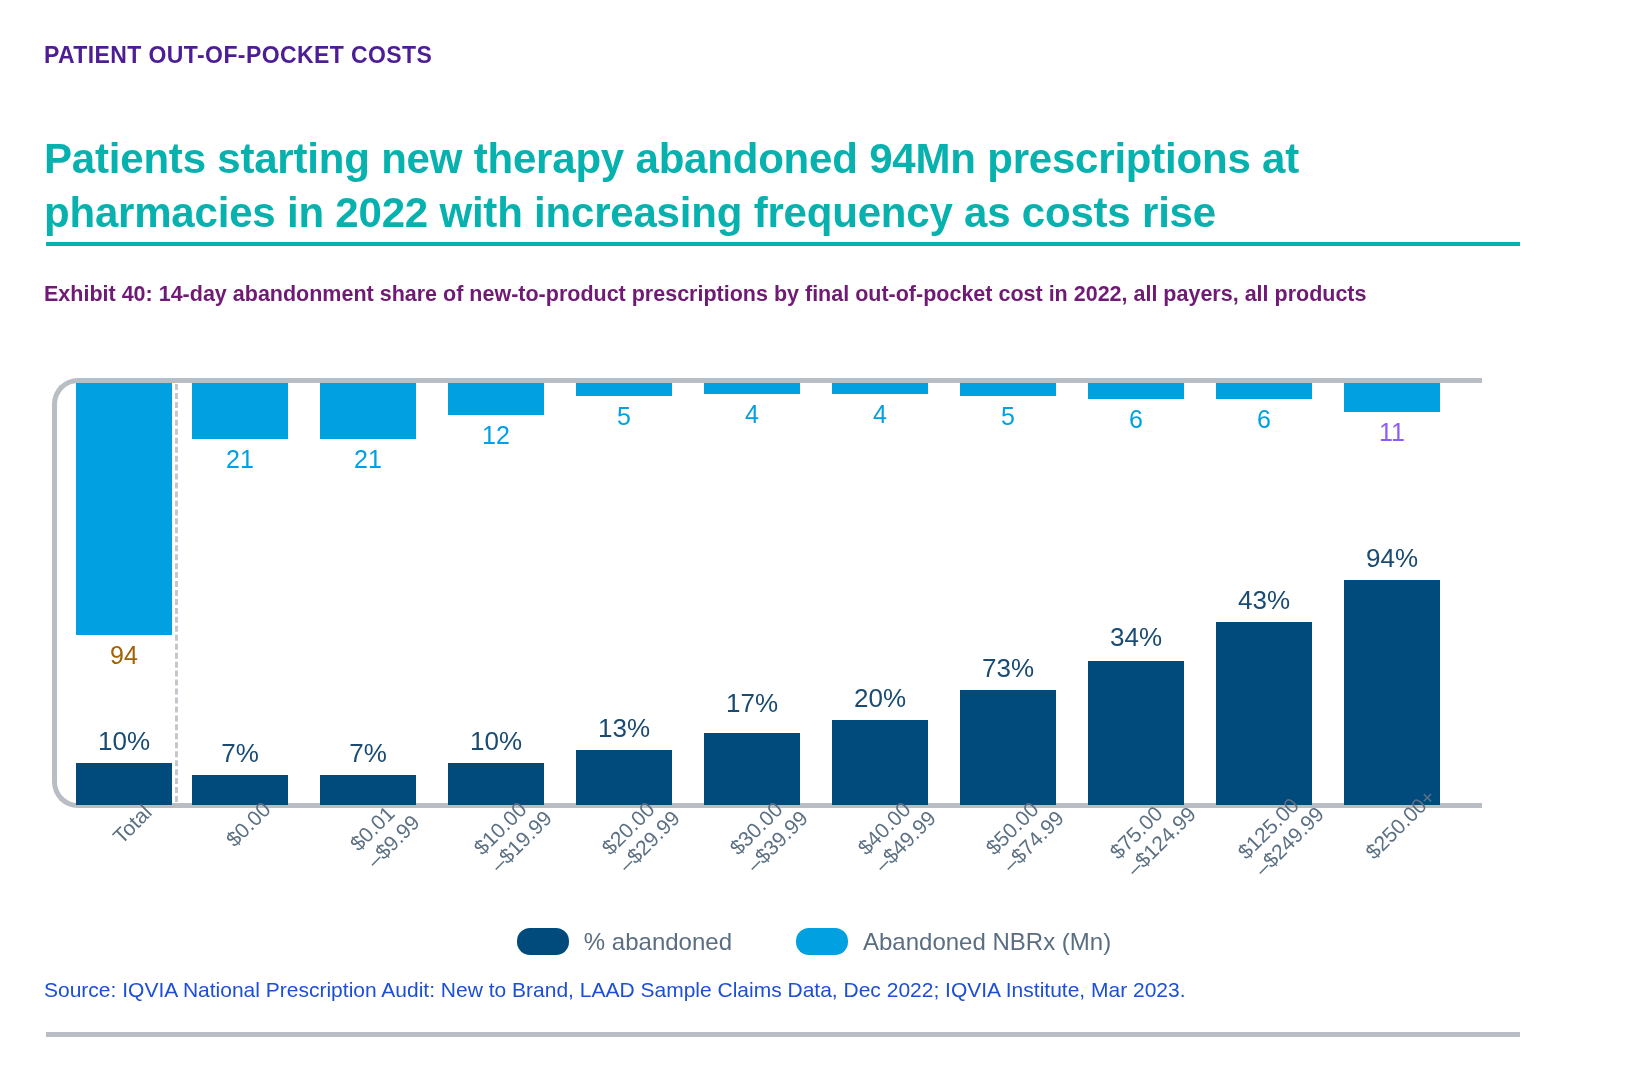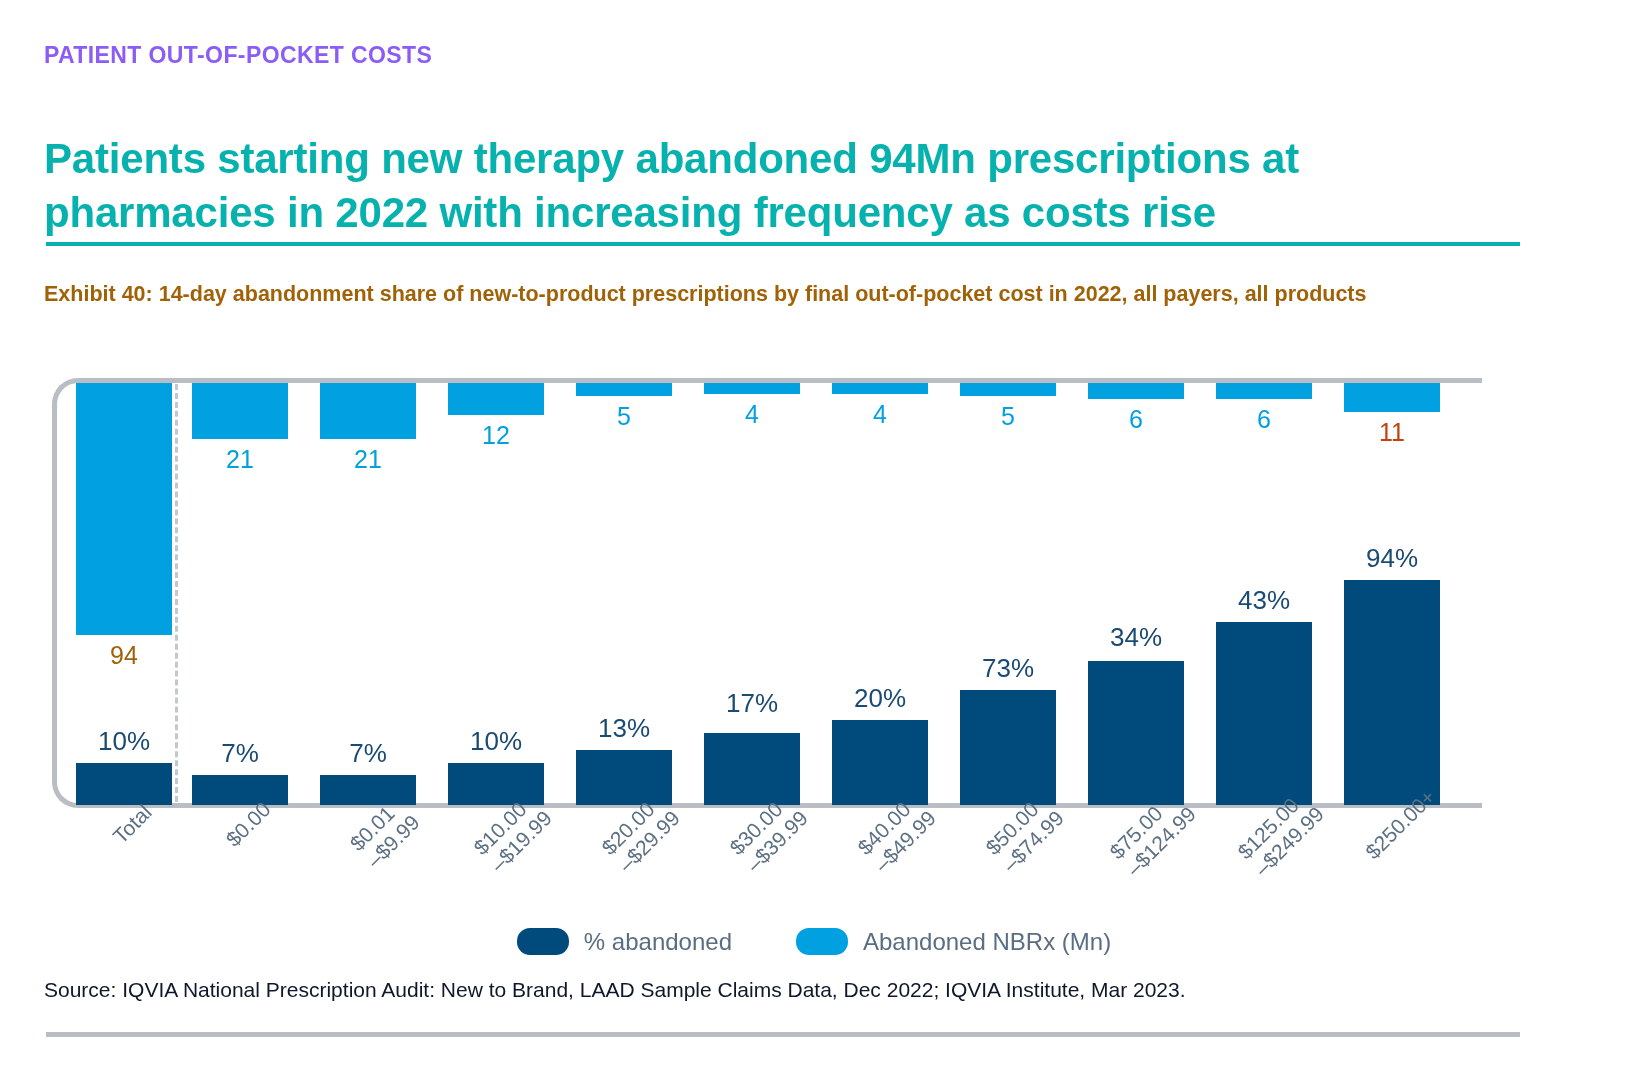--- a/index.html
+++ b/index.html
@@ -24,21 +24,21 @@
   }
 
   
   .eyebrow {
     position: absolute;
     left: 44px;
     top: 42px;
     font-size: 23px;
     font-weight: bold;
     letter-spacing: 0.4px;
-    color: #8b5cf6;
+    color: #4c1d95;
   }
 
   .headline {
     position: absolute;
     left: 44px;
     top: 104px;
     width: 1470px;
     font-size: 42px;
     line-height: 1.28;
     font-weight: bold;
@@ -56,21 +56,21 @@
   }
 
   .exhibit {
     position: absolute;
     left: 44px;
     top: 278px;
     width: 1448px;
     font-size: 21.5px;
     line-height: 1.55;
     font-weight: bold;
-    color: #a16207;
+    color: #701a75;
   }
 
   
   .chart-frame {
     position: absolute;
     left: 52px;
     top: 378px;
     width: 1430px;
     height: 430px;
     border: 5px solid #b9bec5;
@@ -214,21 +214,21 @@
   .legend-label {
     font-size: 24px;
     color: #5a6e82;
   }
 
   .source {
     position: absolute;
     left: 44px;
     top: 978px;
     font-size: 21px;
-    color: #0f172a;
+    color: #1d4ed8;
   }
 
   .rule-bottom {
     position: absolute;
     left: 46px;
     top: 1032px;
     width: 1474px;
     height: 5px;
     background: #b9bec5;
   }
@@ -309,21 +309,21 @@
         <div class="lbl-pct" style="bottom: 152px;">34%</div>
       </div>
       <div class="group" style="left: 1164px; width: 96px;">
         <div class="bar-nbrx" title="6" style="height: 16.08px; background: rgb(0, 160, 225);"></div>
         <div class="lbl-nbrx" style="top: 22.08px; color: rgb(0, 160, 225);">6</div>
         <div class="bar-pct" title="43%" style="height: 182.75px; background: rgb(0, 75, 124);"></div>
         <div class="lbl-pct" style="bottom: 188.75px;">43%</div>
       </div>
       <div class="group" style="left: 1292px; width: 96px;">
         <div class="bar-nbrx" title="11" style="height: 29.48px; background: rgb(0, 160, 225);"></div>
-        <div class="lbl-nbrx" style="top: 35.48px; color: #c2410c;">11</div>
+        <div class="lbl-nbrx" style="top: 35.48px; color: #8b5cf6;">11</div>
         <div class="bar-pct" title="53%" style="height: 225.25px; background: rgb(0, 75, 124);"></div>
         <div class="lbl-pct" style="bottom: 231.25px;">94%</div>
       </div>
     </div>
 
   <div class="xaxis" id="xaxis">
       <div class="tick" style="left: 24px; width: 96px;">
         <div class="tick-inner"><span>Total</span></div>
       </div>
       <div class="tick" style="left: 140px; width: 96px;">

